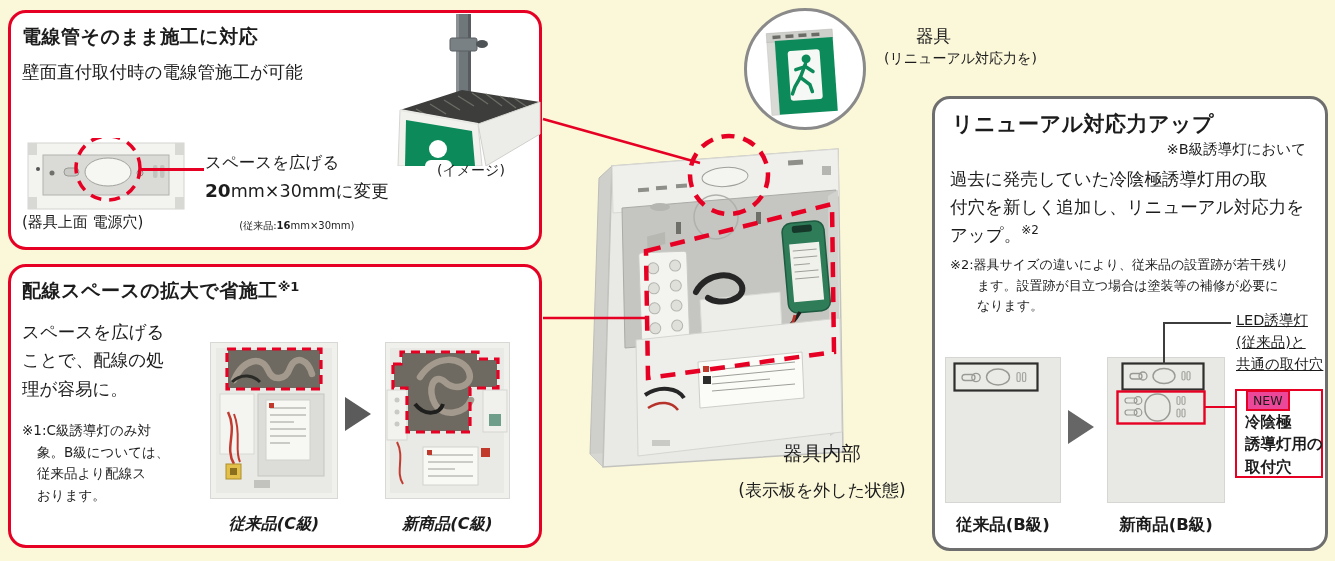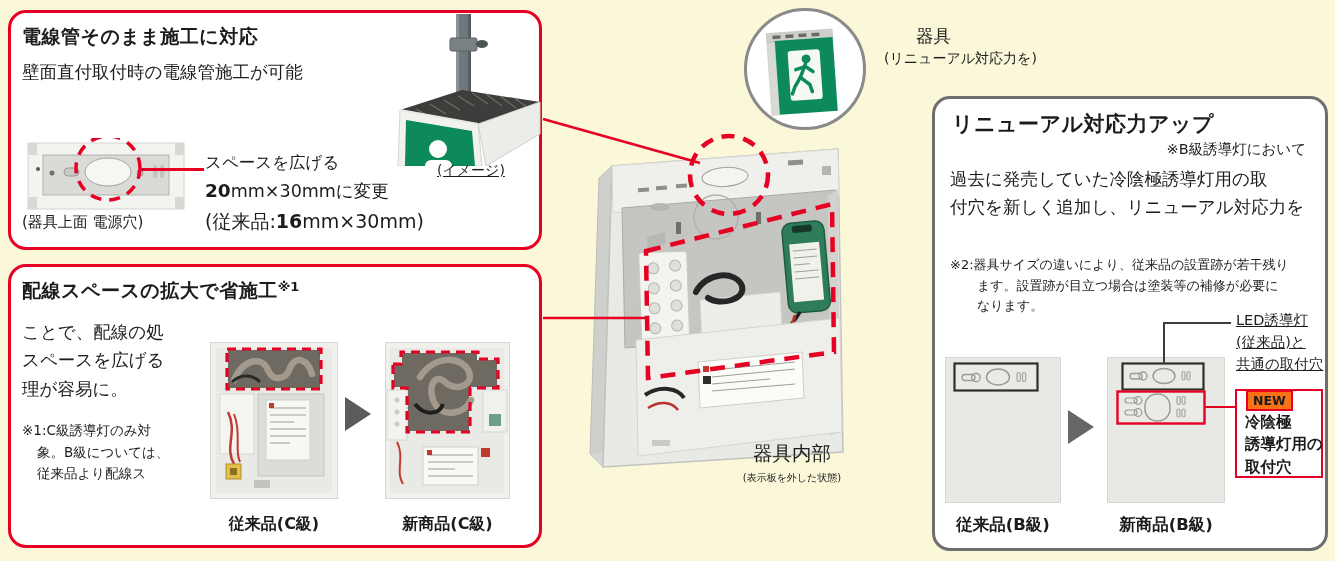--- a/index.html
+++ b/index.html
@@ -15,28 +15,28 @@
   .t-big{font-size:19px;font-weight:700;letter-spacing:0.5px;}
   .t-mid{font-size:21px;font-weight:700;letter-spacing:0.5px;}
   .bl{display:block;}
   .body-txt{font-size:17.5px;line-height:1.62;}
   .note-txt{font-size:13.5px;line-height:1.6;}
   .note2-txt{font-size:13px;line-height:1.58;}
   .indent1{padding-left:15px;}
   .indent2{padding-left:27px;}
   .sup{font-size:13px;font-weight:700;vertical-align:super;}
   .sup2{font-size:12px;vertical-align:super;}
-  .cap{font-size:16px;font-weight:600;text-align:center;}
+  .cap{font-size:16px;font-weight:600;text-align:center;font-style:italic;}
   .cap-b{font-size:16.5px;font-weight:600;text-align:center;}
   .arrow-right{width:0;height:0;border-top:17px solid transparent;border-bottom:17px solid transparent;border-left:26px solid #5B5B5B;}
   .leader{background:#E60023;height:2.5px;}
   .conn-black{background:#3d3d3d;}
   .conn-red{background:#E60023;}
   .new-outline{border:2.5px solid #E60023;box-sizing:border-box;background:transparent;}
-  .new-badge{border:2.5px solid #E60023;background:#f97316;font-size:12.5px;font-weight:700;padding:0 5px;line-height:17px;}
+  .new-badge{border:2.5px solid #E60023;background:#ec4899;font-size:12.5px;font-weight:400;padding:0 5px;line-height:17px;}
   svg{display:block;}
 </style>
 </head>
 <body>
 
 <div class="abs redbox" style="left:8px;top:10px;width:534px;height:240px;"></div>
 
 <div class="abs t-big" style="left:22px;top:24px;">電線管そのまま施工に対応</div>
 
 <div class="abs body-txt" style="left:22px;top:58px;width:330px;">
@@ -63,21 +63,21 @@
 
 <div class="abs" style="left:22px;top:213px;font-size:15px;">(器具上面 電源穴)</div>
 
 <div class="abs" style="left:205px;top:152px;">
   <span class="bl" style="font-size:16.5px;">
     <span>スペースを広げる</span>
   </span>
   <span class="bl" style="font-size:17.5px;margin-top:5px;">
     <b style="font-size:18.5px;">20</b><span>mm×30mmに変更</span>
   </span>
-  <span class="bl" style="font-size:19px;margin-top:6px;">
+  <span class="bl" style="font-size:10px;margin-top:16px;text-align:center;">
     <span>(従来品:</span><b>16</b><span>mm×30mm)</span>
   </span>
 </div>
 
 <svg class="abs" style="left:396px;top:14px;" width="148" height="152" viewBox="0 0 148 152">
   <rect x="60" y="0" width="15" height="92" fill="#70777a"></rect>
   <rect x="72" y="0" width="3" height="92" fill="#565c5f"></rect>
   <rect x="60" y="0" width="3" height="92" fill="#8b9194"></rect>
   <rect x="54" y="24" width="27" height="13" rx="2" fill="#7a8184" stroke="#595f62"></rect>
   <ellipse cx="86" cy="30" rx="6" ry="4" fill="#4e5456"></ellipse>
@@ -93,38 +93,39 @@
       <path d="M104,82 L120,94"></path>
       <path d="M118,84 L134,95"></path>
   </g>
   <polygon points="144,88 144,120 90,152 82,110" fill="#ececE9" stroke="#cfcfcb"></polygon>
   <polygon points="4,96 82,110 86,152 2,152" fill="#f1f1ee" stroke="#d5d5d2"></polygon>
   <polygon points="10,106 76,117 79,152 9,152" fill="#0C8A5A"></polygon>
   <circle cx="42" cy="135" r="9" fill="#ffffff"></circle>
   <rect x="29" y="146" width="27" height="12" rx="6" fill="#ffffff"></rect>
   <path d="M4,96 L82,110" stroke="#e8e8e5" stroke-width="2"></path>
 </svg>
-<div class="abs" style="left:437px;top:162px;font-size:14px;text-decoration:underline;">(イメージ)</div>
+<div class="abs" style="left:437px;top:162px;font-size:14px;">(イメージ)</div>
 
 <div class="abs redbox" style="left:8px;top:264px;width:534px;height:284px;"></div>
 
 <div class="abs" style="left:22px;top:278px;">
   <span class="t-big">配線スペースの拡大で省施工</span><span class="sup">※1</span>
 </div>
 
 <div class="abs body-txt" style="left:22px;top:318px;">
+  <span class="bl">スペースを広げる</span>
   <span class="bl">ことで、配線の処</span>
-  <span class="bl">スペースを広げる</span>
   <span class="bl">理が容易に。</span>
 </div>
 
 <div class="abs note-txt" style="left:22px;top:420px;">
   <span class="bl">※1:C級誘導灯のみ対</span>
   <span class="bl indent1">象。B級については、</span>
   <span class="bl indent1">従来品より配線ス</span>
+  <span class="bl indent1">おります。</span>
 </div>
 
 <svg class="abs" style="left:210px;top:342px;" width="128" height="157" viewBox="0 0 128 157">
   <rect x="0.5" y="0.5" width="127" height="156" fill="#f0f0ed" stroke="#d8d8d4"></rect>
   <rect x="6" y="6" width="116" height="145" fill="#e9e9e6"></rect>
   <rect x="18" y="8" width="92" height="38" fill="#6e6a61"></rect>
   <path d="M24,38 C34,16 52,14 58,28 C63,40 76,38 80,26 C86,12 98,18 102,32" fill="none" stroke="#a39a8d" stroke-width="6.5" stroke-linecap="round"></path>
   <path d="M22,40 C32,30 44,34 50,40" fill="none" stroke="#2a2a27" stroke-width="3"></path>
   <rect x="48" y="52" width="66" height="82" fill="#dcdcd8" stroke="#c5c5c1"></rect>
   <rect x="10" y="52" width="34" height="60" fill="#f4f4f1" stroke="#d8d8d4"></rect>
@@ -267,33 +268,34 @@
   <rect x="703" y="376" width="8" height="8" fill="#2d2d2b"></rect>
   <path d="M645,395 C660,385 678,388 684,398" fill="none" stroke="#262626" stroke-width="4"></path>
   <path d="M648,408 C660,400 672,402 678,410" fill="none" stroke="#b5332a" stroke-width="2.5"></path>
   <rect x="652" y="440" width="18" height="6" fill="#c9c9c5"></rect>
   <circle cx="729" cy="175" r="39" fill="none" stroke="#E60023" stroke-width="4.5" stroke-dasharray="13 9"></circle>
   <polygon points="646,251 832,204 834,352 648,378" fill="none" stroke="#E60023" stroke-width="4.5" stroke-dasharray="15 10"></polygon>
   <path d="M543,119 L700,163" stroke="#E60023" stroke-width="2.5"></path>
   <path d="M543,318 L647,318" stroke="#E60023" stroke-width="2.5"></path>
 </svg>
 
-<div class="abs" style="left:702px;top:440px;width:180px;text-align:center;">
+<div class="abs" style="left:732px;top:440px;width:180px;text-align:center;">
   <span class="bl" style="font-size:19.5px;font-weight:500;">器具内部</span>
-  <span class="bl" style="font-size:10px;margin-top:4px;">(表示板を外した状態)</span>
+  <span class="bl" style="font-size:17px;margin-top:12px;">(表示板を外した状態)</span>
 </div>
 
 <div class="abs graybox" style="left:932px;top:96px;width:396px;height:455px;"></div>
 
 <div class="abs t-mid" style="left:952px;top:110px;">リニューアル対応力アップ</div>
 <div class="abs" style="left:950px;top:140px;width:356px;text-align:right;font-size:14.5px;">※B級誘導灯において</div>
 
 <div class="abs" style="left:950px;top:165px;font-size:17.5px;line-height:1.6;">
   <span class="bl">過去に発売していた冷陰極誘導灯用の取</span>
   <span class="bl">付穴を新しく追加し、リニューアル対応力を</span>
+  <span class="bl"><span>アップ。</span><span class="sup2">※2</span></span>
 </div>
 
 <div class="abs note2-txt" style="left:950px;top:255px;">
   <span class="bl">※2:器具サイズの違いにより、従来品の設置跡が若干残り</span>
   <span class="bl indent2">ます。設置跡が目立つ場合は塗装等の補修が必要に</span>
   <span class="bl indent2">なります。</span>
 </div>
 
 <svg class="abs" style="left:945px;top:357px;" width="116" height="146" viewBox="0 0 116 146">
   <rect x="0.5" y="0.5" width="115" height="145" fill="#e8e8e5" stroke="#d6d6d2"></rect>

